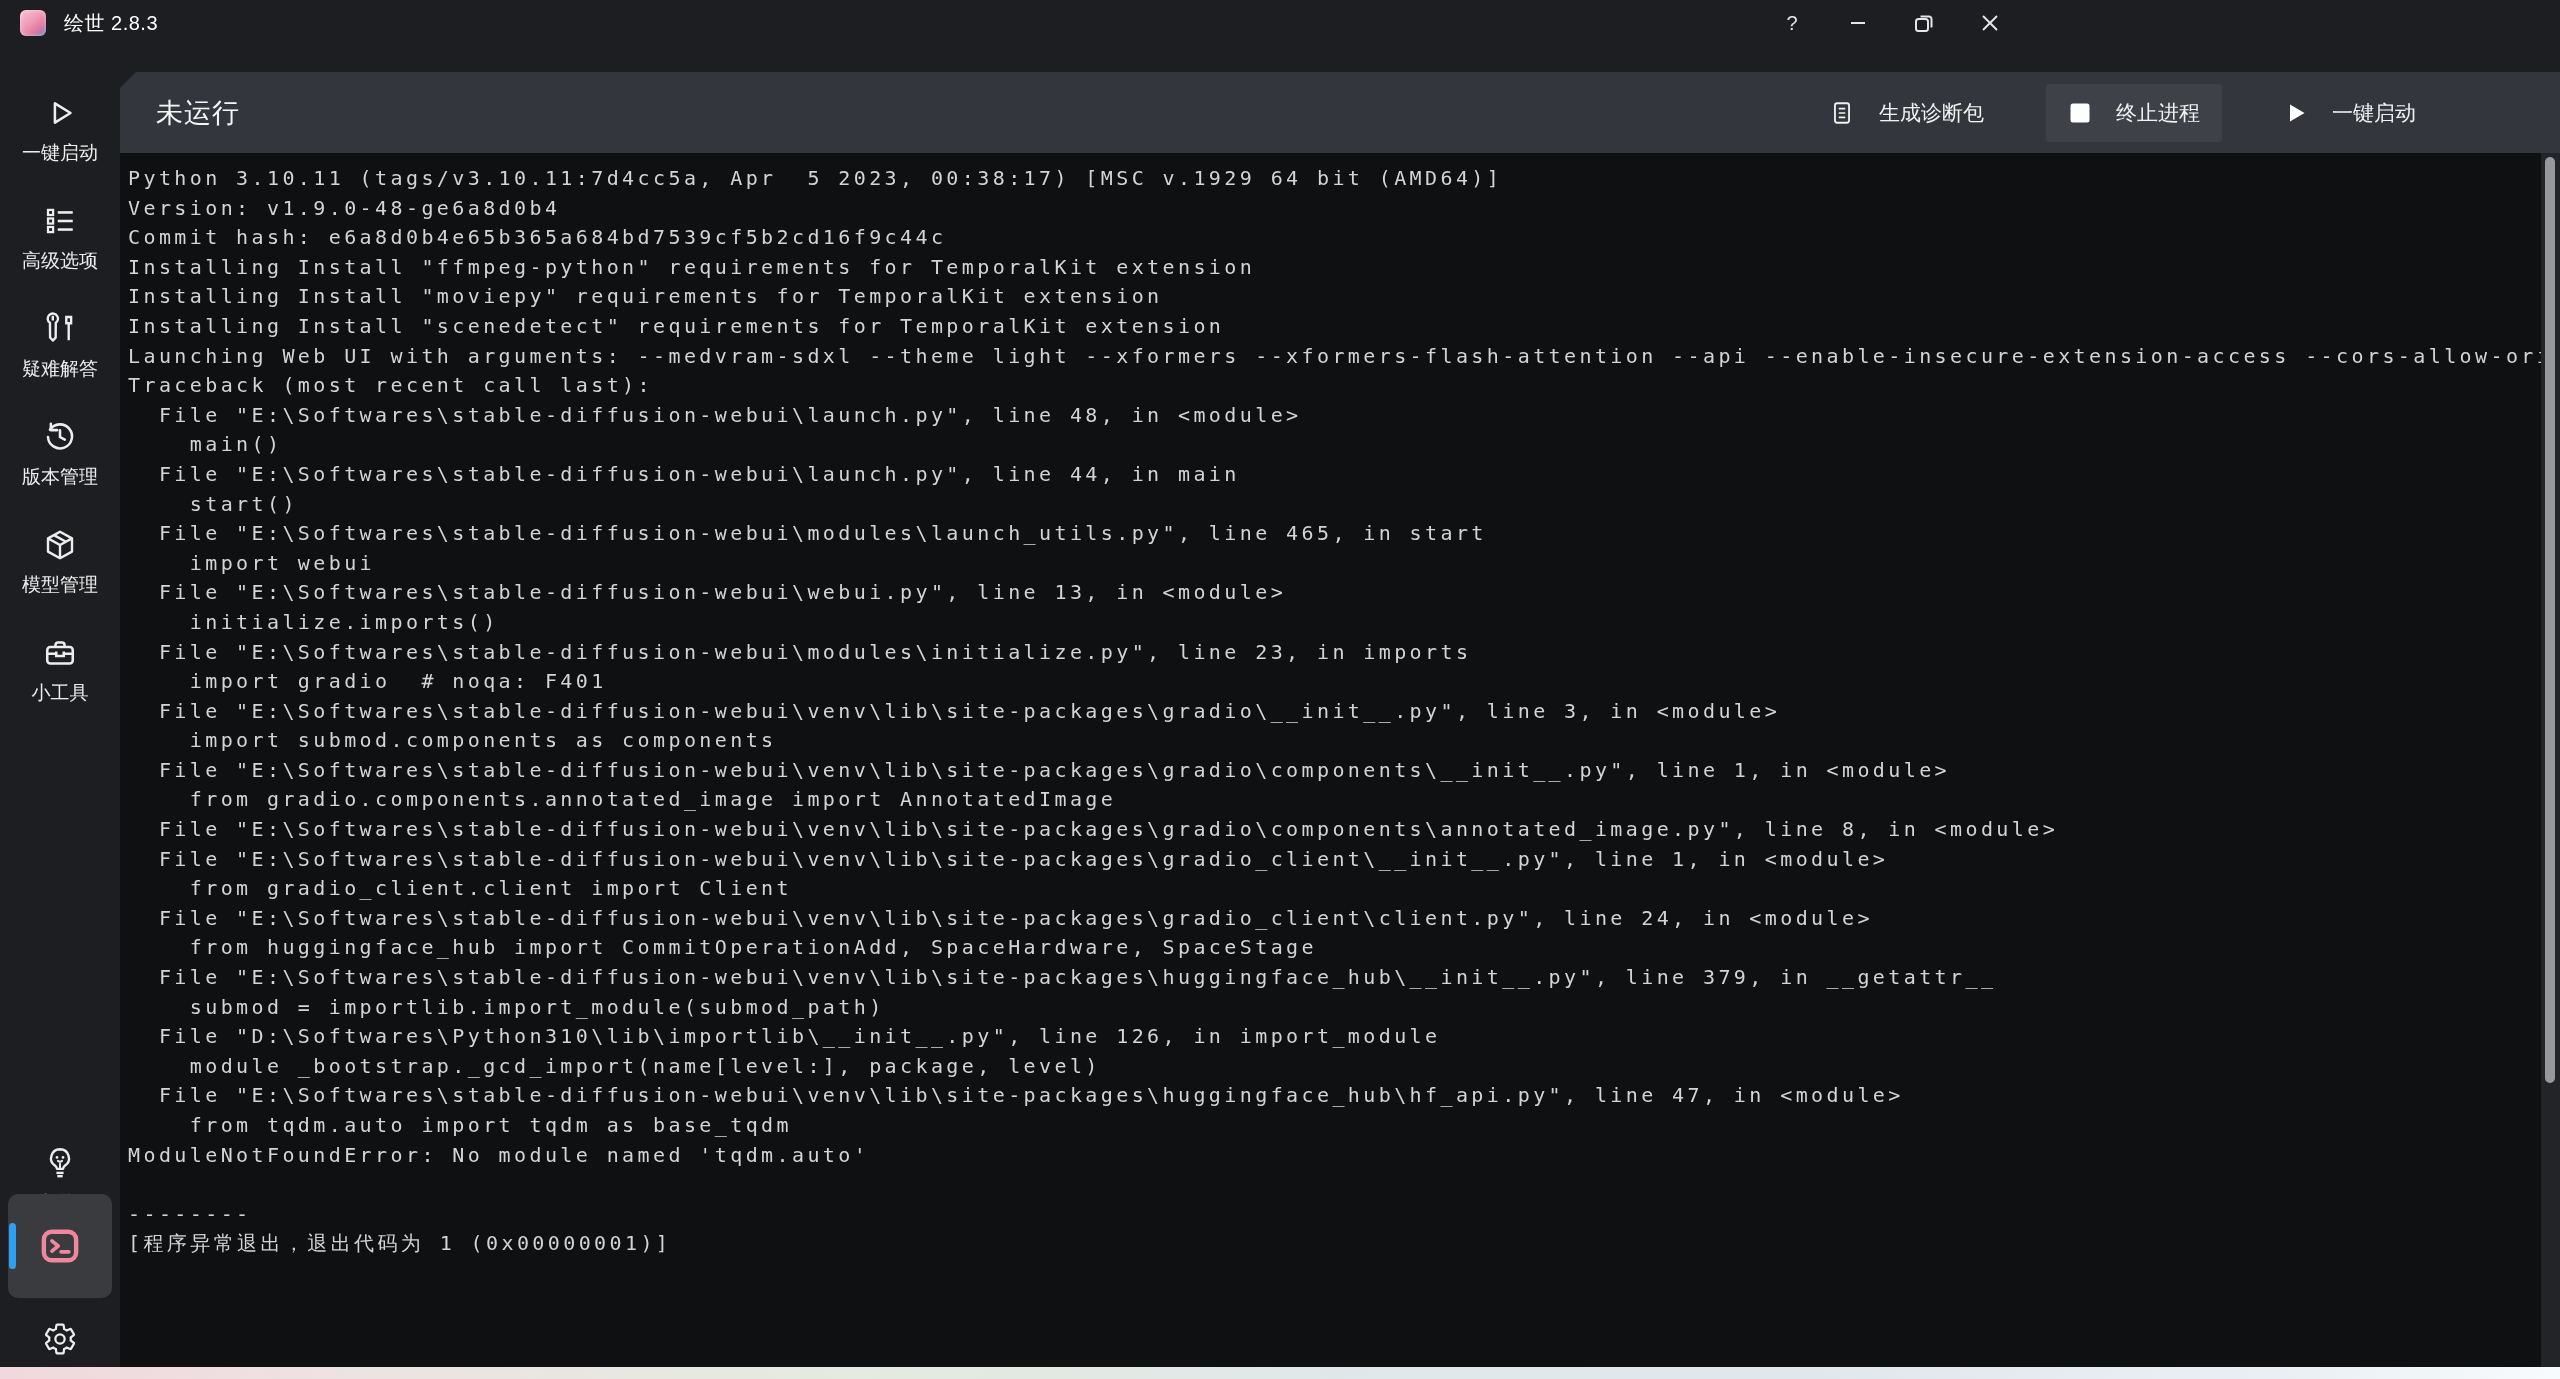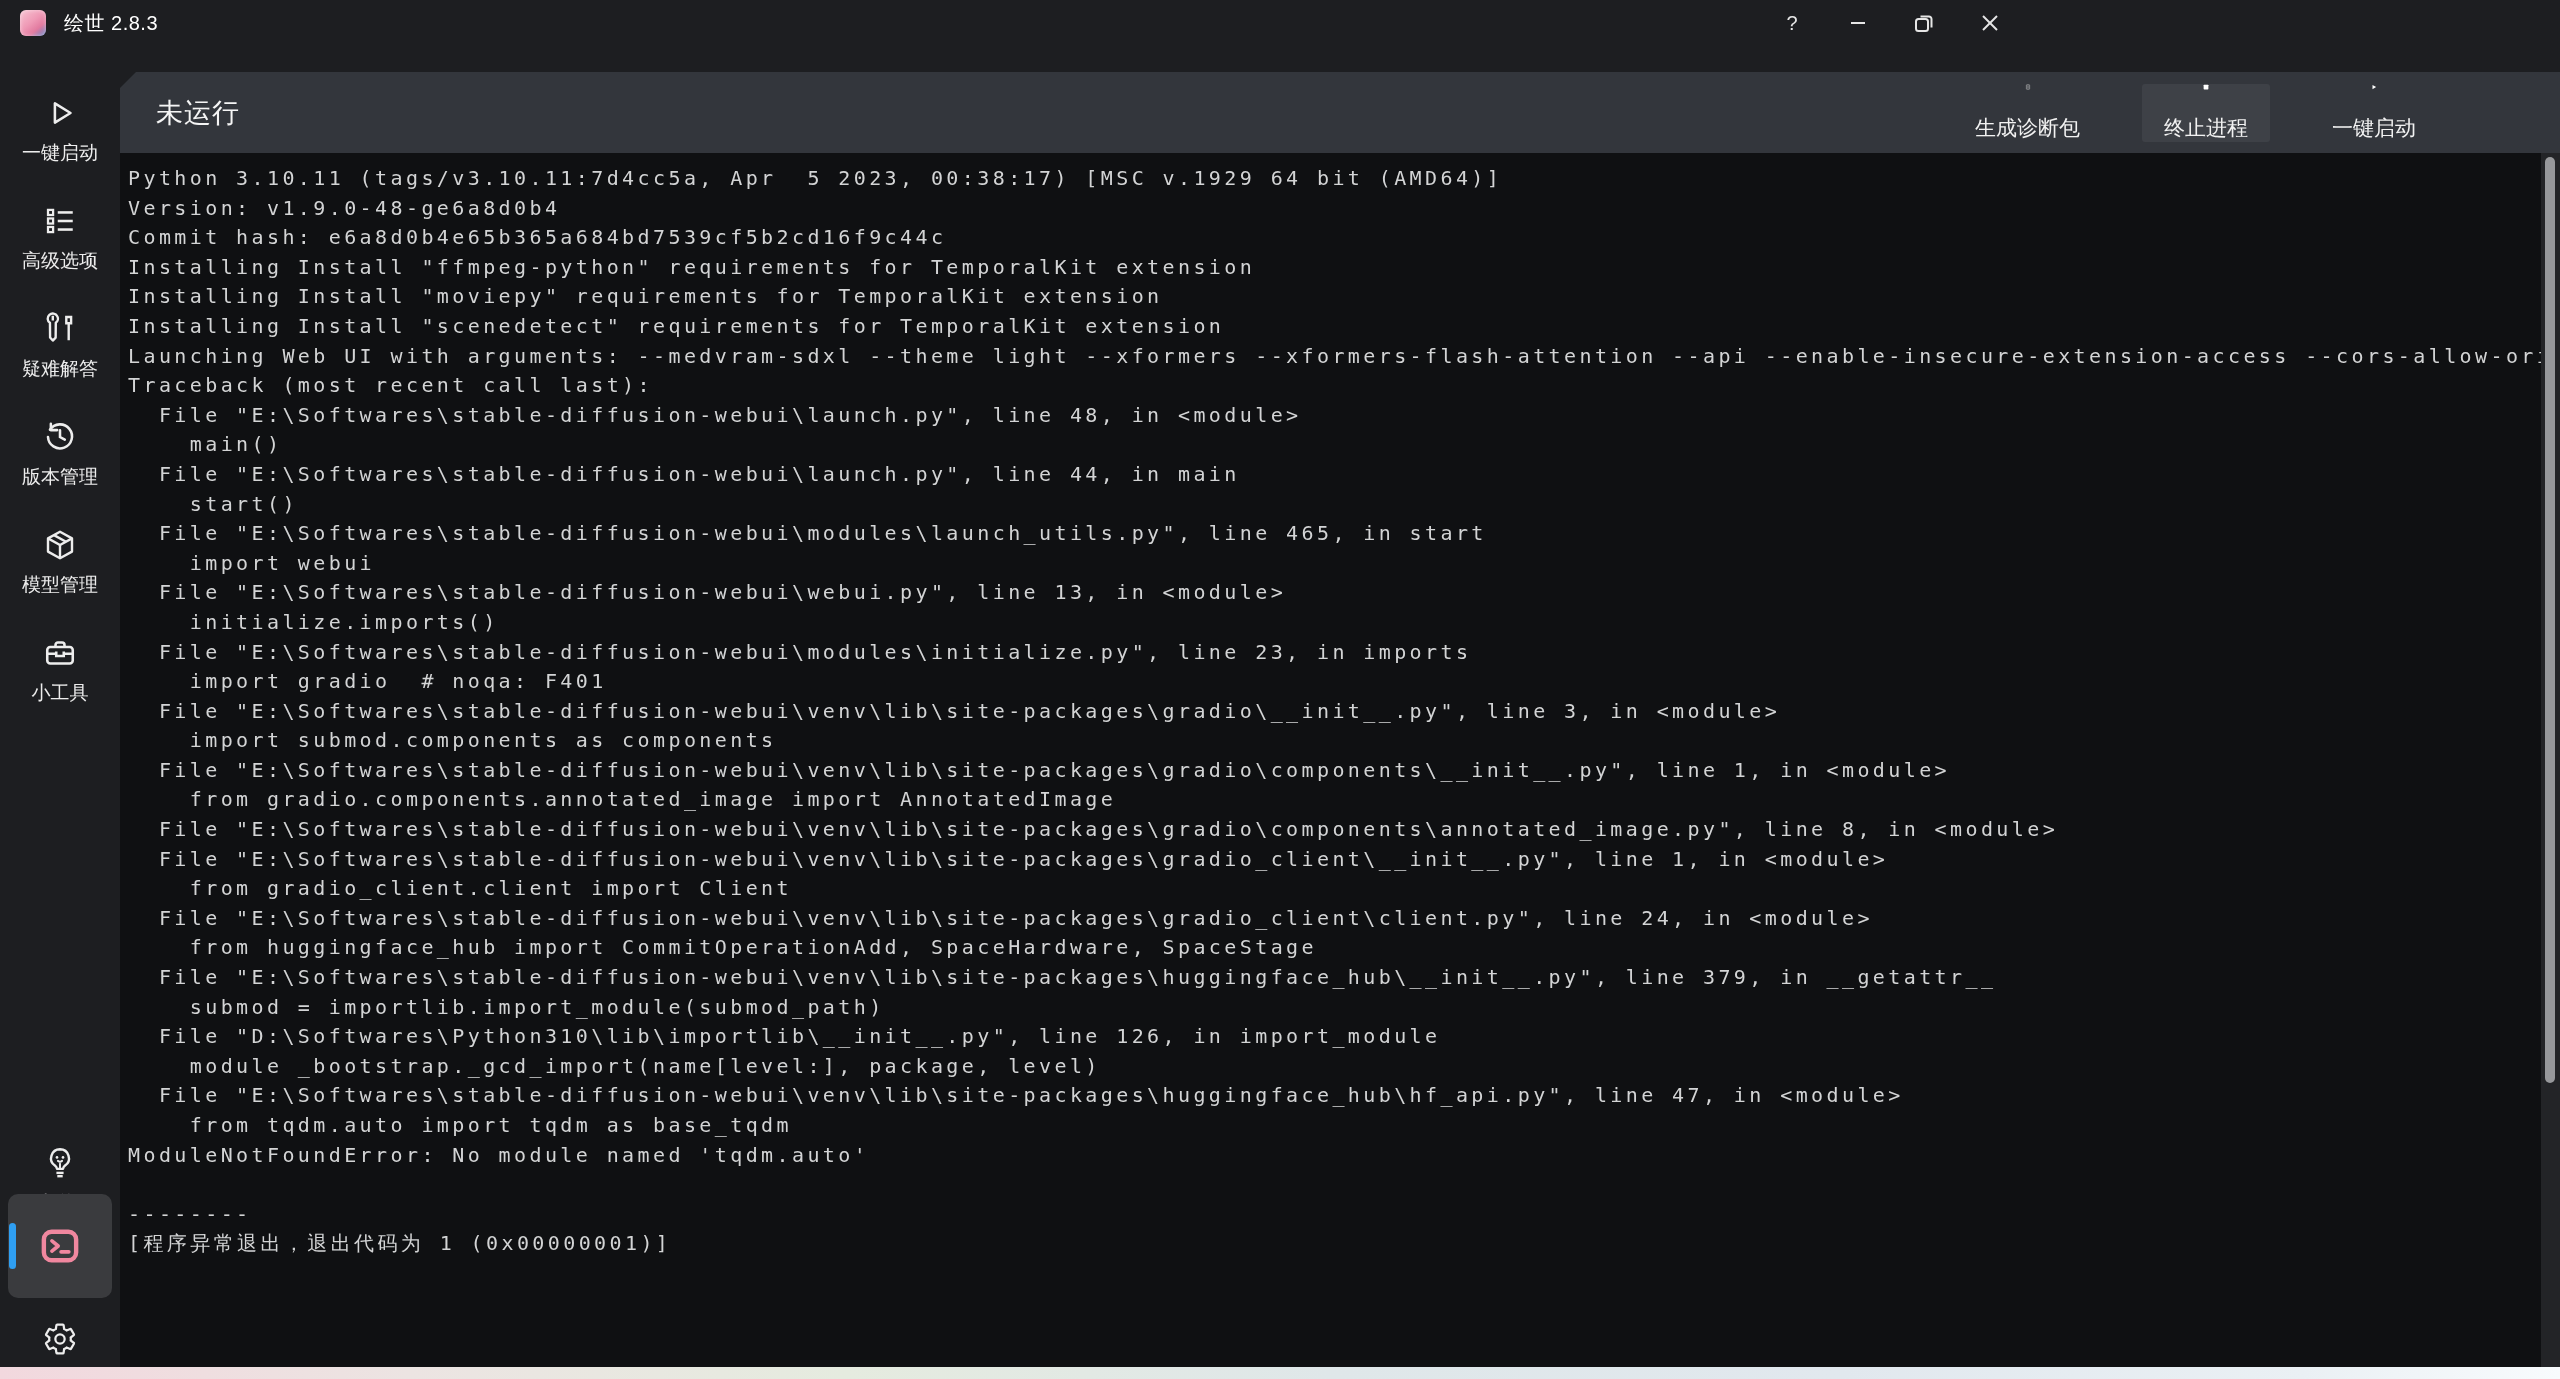--- a/index.html
+++ b/index.html
@@ -36,21 +36,21 @@
 
   
   .header { position:absolute; left:120px; top:72px; right:0; height:81px;
             background:#33363c;
             clip-path:polygon(16px 0, 100% 0, 100% 100%, 0 100%, 0 16px);
             display:flex; align-items:center; padding:0 122px 0 36px; }
   .status-title { font-size:27px; color:#f5f5f5; letter-spacing:1px; }
   .header-spacer { flex:1; }
   .hdr-buttons { display:flex; align-items:center; gap:40px; }
   .hdr-btn { display:flex; align-items:center; gap:24px; height:58px; padding:0 22px;
-             color:#f2f2f2; font-size:21px; border-radius:3px; white-space:nowrap;flex-direction:column; }
+             color:#f2f2f2; font-size:21px; border-radius:3px; white-space:nowrap; }
   .hdr-btn.emph { background:#3e4147; }
 
   
   .console { position:absolute; left:120px; top:153px; right:0; bottom:12px;
              background:#0f1012; padding:11px 24px 0 8px; overflow:hidden; }
   .console-line { font-family:"DejaVu Sans Mono", monospace; font-size:20px;
                   line-height:29.6px; min-height:29.6px; letter-spacing:3.4px;
                   color:#d3d4d5; white-space:pre; }
   .scroll-track { position:absolute; right:0; top:0; bottom:0; width:19px; background:#232427; }
   .scroll-thumb { position:absolute; top:4px; left:4px; width:10px; height:926px;

